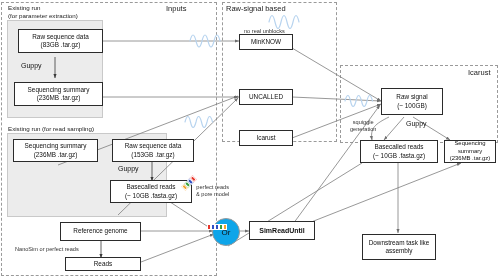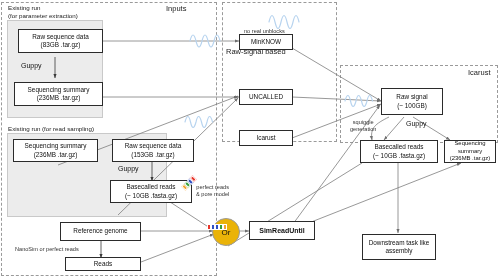--- a/index.html
+++ b/index.html
@@ -19,21 +19,21 @@
   
   .box{position:absolute;box-sizing:border-box;background:#ffffff;
        border:1.3px solid #2b2b2b;display:flex;align-items:center;
        justify-content:center;text-align:center;font-size:6.4px;line-height:1.3;
        color:#111;padding:1px 2px;}
   .box.thin{border-width:1px;}
   .box.bold{font-weight:bold;font-size:7px;}
   .box .l2{display:block;}
 
   
-  .circle{position:absolute;border-radius:50%;background:#eab308;
+  .circle{position:absolute;border-radius:50%;background:#0ea5e9;
           border:1px solid #9b9b9b;display:flex;align-items:center;
           justify-content:center;font-size:8px;color:#111;}
 
   
   .cap{position:absolute;font-size:5.6px;color:#333;line-height:1.22;
        white-space:nowrap;text-align:center;}
   .cap.big{font-size:7px;color:#111;}
 
   
   svg.overlay{position:absolute;left:0;top:0;width:500px;height:278px;
@@ -46,21 +46,21 @@
 </style>
 </head>
 <body>
 
 <div id="root">
 
   <div class="region" style="left:1px;top:2px;width:216px;height:274px;"></div>
   <div class="region-label" style="left:166px;top:4px;">Inputs</div>
 
   <div class="region" style="left:222px;top:2px;width:115px;height:140px;"></div>
-  <div class="region-label" style="left:226px;top:4px;margin-top:43px;">Raw-signal based</div>
+  <div class="region-label" style="left:226px;top:4px;">Raw-signal based</div>
 
   <div class="region" style="left:340px;top:65px;width:158px;height:78px;"></div>
   <div class="region-label" style="left:468px;top:68px;">Icarust</div>
 
   <div class="panel" style="left:7px;top:20px;width:96px;height:98px;"></div>
   <div class="panel-title" style="left:8px;top:4px;">
     <span>Existing run</span><br>
     <span>(for parameter extraction)</span>
   </div>
 

